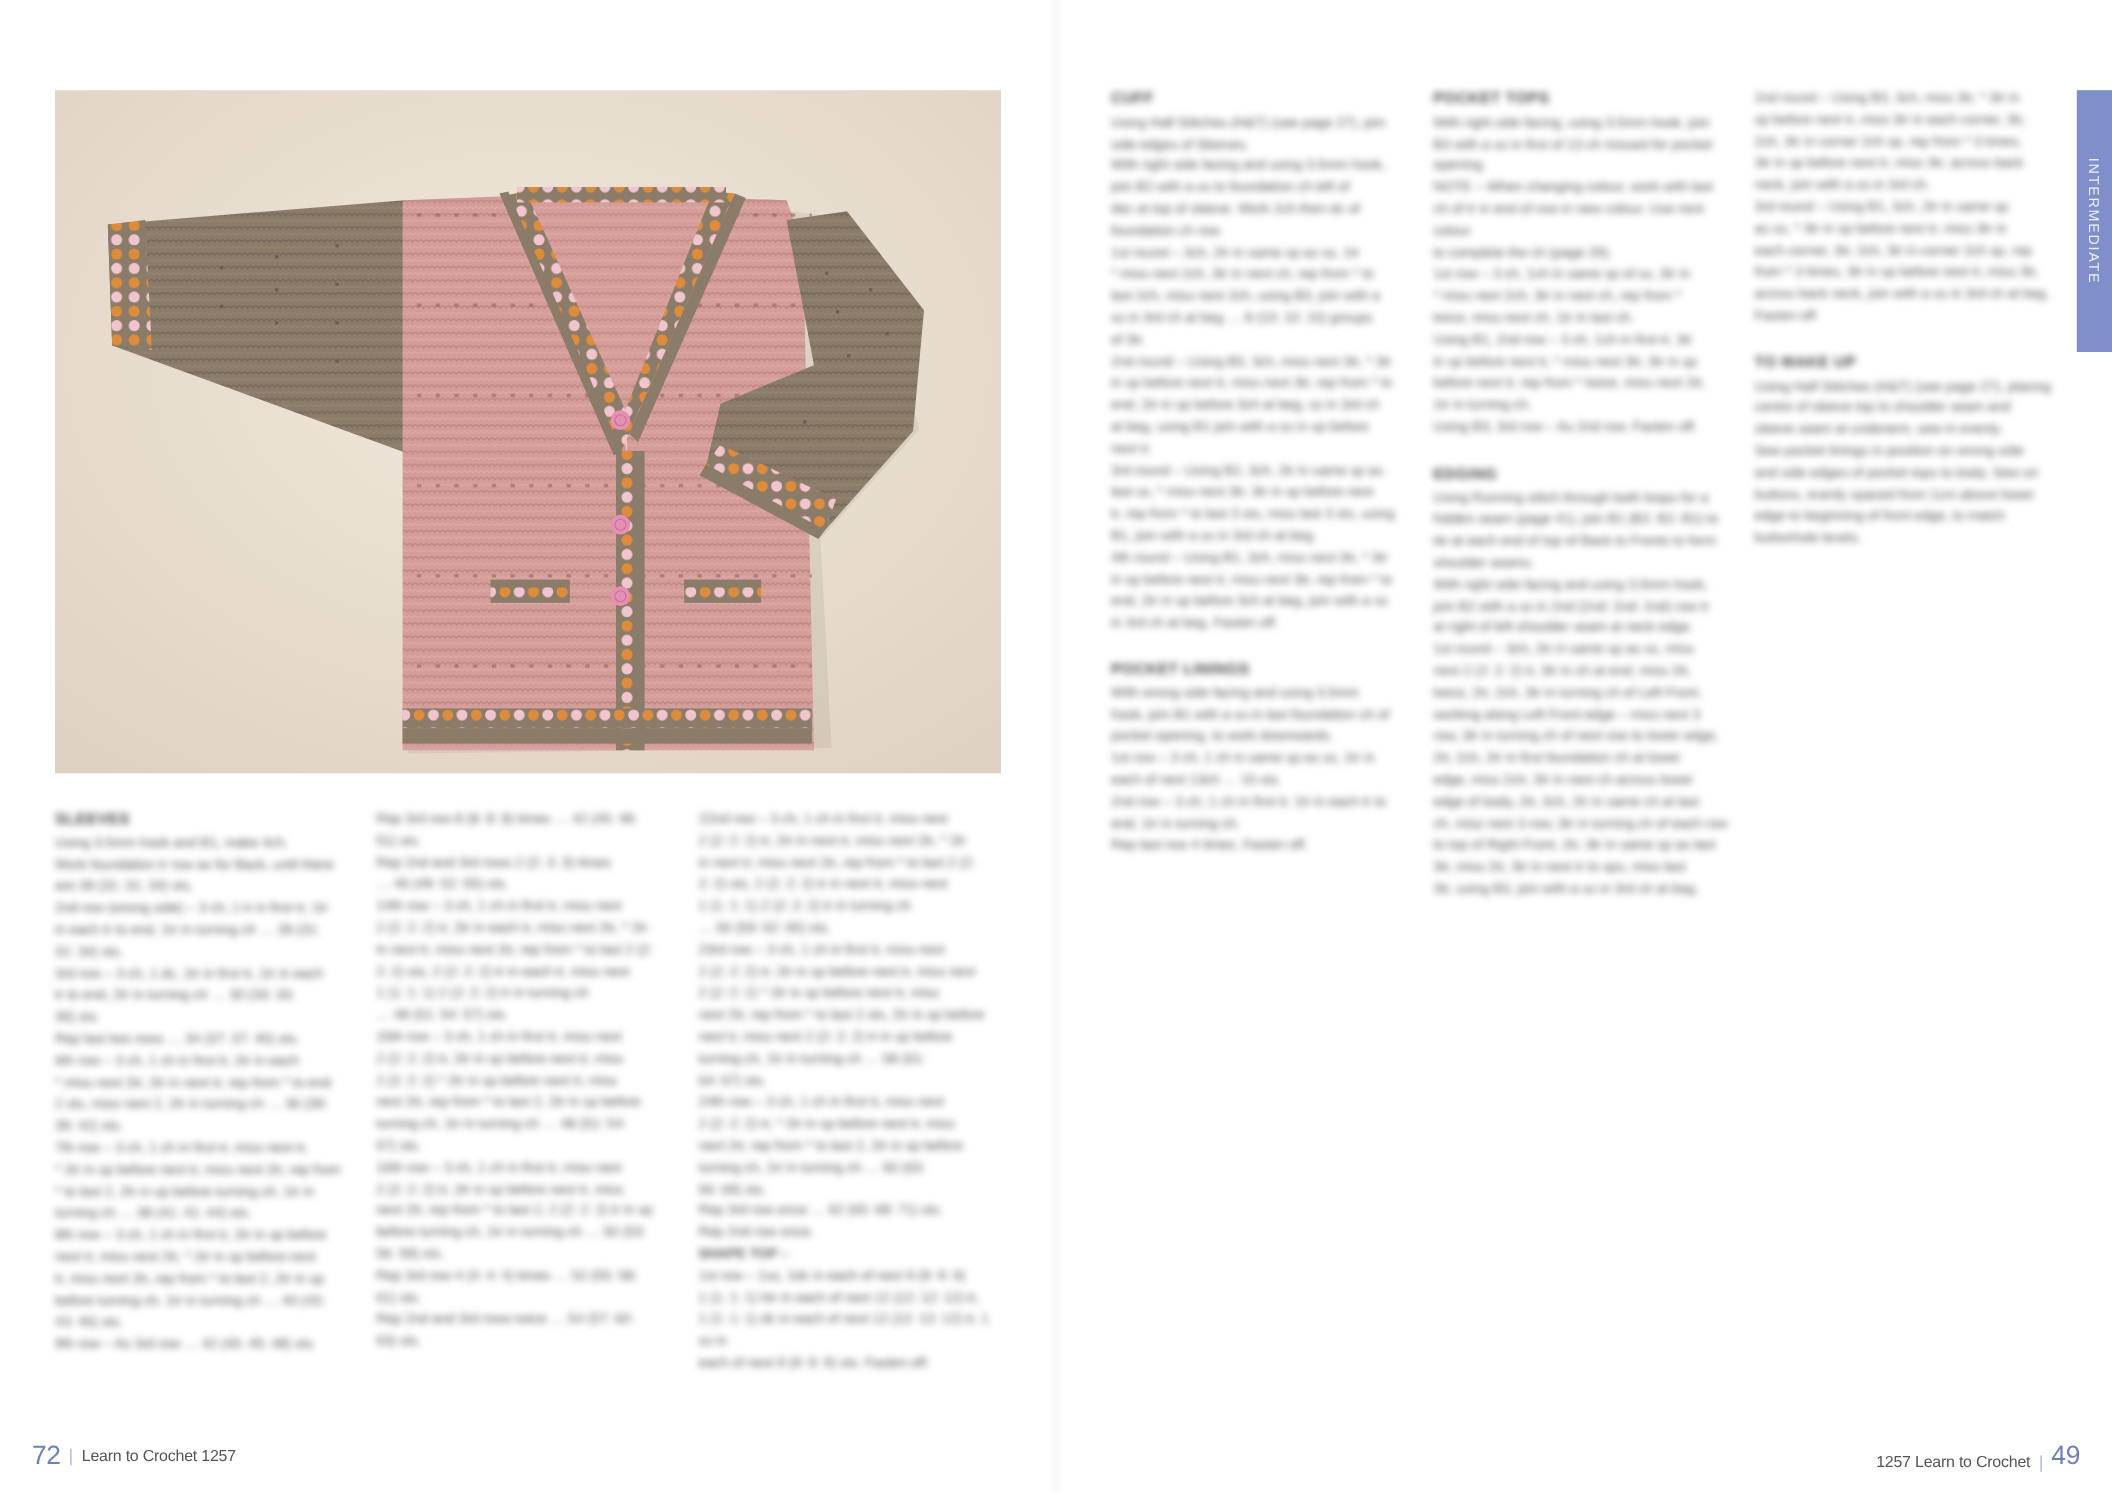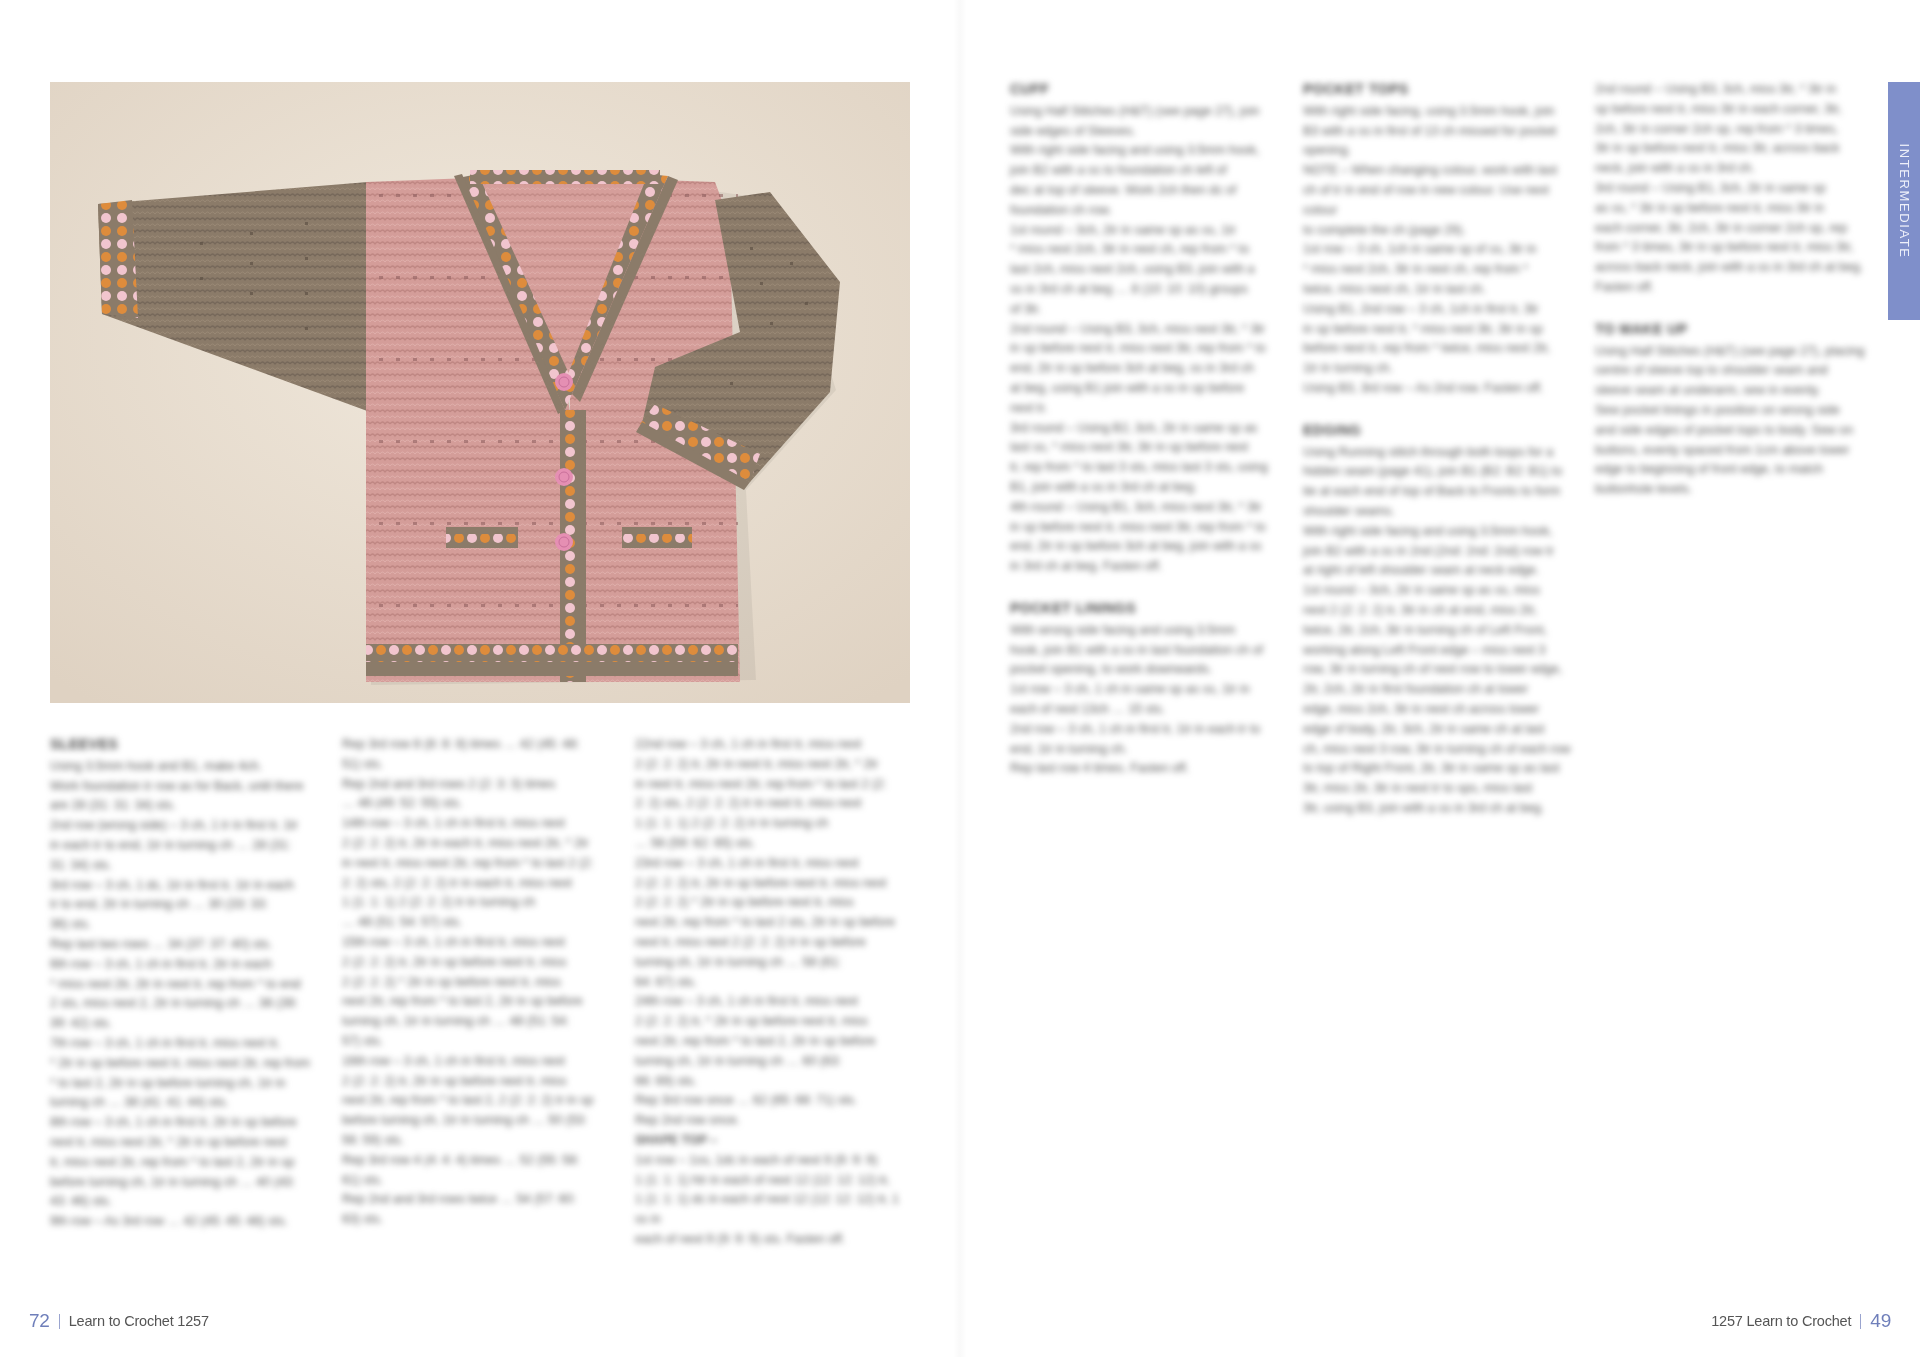--- a/index.html
+++ b/index.html
@@ -7,21 +7,21 @@
   .page{position:absolute;top:0;height:1357px;}
   .page-left{left:0;width:960px;}
   .page-right{left:960px;width:960px;}
   .photo{position:absolute;left:50px;top:82px;width:860px;height:621px;background:linear-gradient(180deg,#efe6da 0%,#e8ddcf 60%,#ddd0c0 100%);overflow:hidden;}
   .photo svg{position:absolute;left:0;top:0;}
   .col{position:absolute;font-size:12.5px;line-height:19.8px;color:#555;filter:blur(3.2px);}
   .col .head{font-weight:bold;color:#444;font-size:14px;letter-spacing:0.5px;text-transform:uppercase;margin:0 0 2px 0;}
   .col .head.spaced{margin-top:22px;}
   .col p{margin:0;}
   .folio{position:absolute;top:1310px;font-size:14.5px;color:#555;display:flex;align-items:center;letter-spacing:-0.2px;}
-  .folio .num{color:#6f7fba;font-size:19px;}
+  .folio .num{color:#6f7fba;font-size:24px;}
   .folio .sep{display:inline-block;width:1px;height:15px;background:#9aa4cf;margin:0 9px;}
   .tab{position:absolute;left:1888px;top:82px;width:32px;height:238px;background:#7f8fca;}
   .tab span{position:absolute;left:50%;top:50%;transform:translate(-50%,-50%) rotate(90deg);color:#eef0fa;font-size:13px;letter-spacing:1.6px;white-space:nowrap;}
   .gutter{position:absolute;left:953px;top:0;width:14px;height:1357px;background:linear-gradient(90deg,rgba(0,0,0,0) 0%,rgba(0,0,0,0.025) 50%,rgba(0,0,0,0) 100%);}
 </style>
 </head>
 <body>
 
 <div class="page page-left">
   <div class="photo">
@@ -313,21 +313,21 @@
     <p>Using Half Stitches (H&amp;T) (see page 27), placing</p>
     <p>centre of sleeve top to shoulder seam and</p>
     <p>sleeve seam at underarm, sew in evenly.</p>
     <p>Sew pocket linings in position on wrong side</p>
     <p>and side edges of pocket tops to body. Sew on</p>
     <p>buttons, evenly spaced from 1cm above lower</p>
     <p>edge to beginning of front edge, to match</p>
     <p>buttonhole levels.</p>
   </div>
 
-  <div class="folio" style="right:29px;">
+  <div class="folio" style="right:29px;align-items:flex-end;">
     <span>1257 Learn to Crochet</span>
     <span class="sep"></span>
     <span class="num">49</span>
   </div>
 </div>
 
 <div class="tab">
   <span>INTERMEDIATE</span>
 </div>
 

